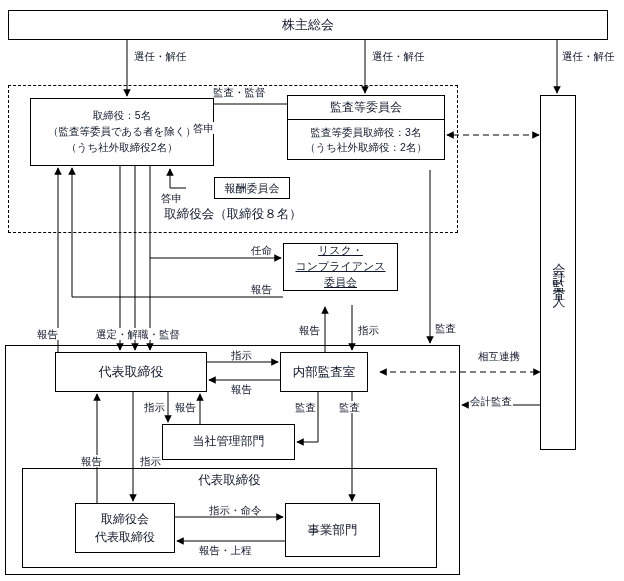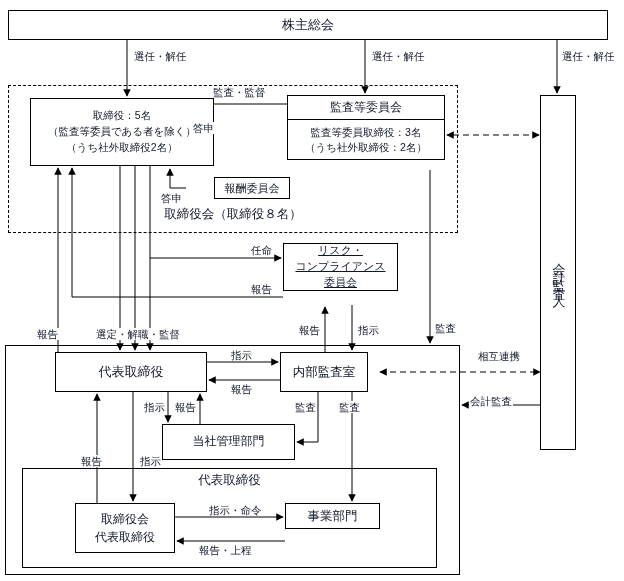--- a/index.html
+++ b/index.html
@@ -126,21 +126,21 @@
     <span>当社管理部門</span>
   </div>
 
   <span class="caption" style="left:22px;top:472px;width:415px;font-size:12.5px;">代表取締役</span>
 
   <div class="box prelines" style="left:75px;top:503px;width:100px;height:50px;font-size:12px;line-height:1.5;">
     <span class="prelines">取締役会
 代表取締役</span>
   </div>
 
-  <div class="box" style="left:285px;top:503px;width:95px;height:26px;font-size:12.5px;">
+  <div class="box" style="left:285px;top:503px;width:95px;height:54px;font-size:12.5px;">
     <span>事業部門</span>
   </div>
 
   <div class="box" style="left:540px;top:95px;width:36px;height:355px;font-size:13px;">
     <span class="vtext">会計監査人</span>
   </div>
 
   <span class="elabel" style="left:133px;top:50px;">選任・解任</span>
   <span class="elabel" style="left:371px;top:50px;">選任・解任</span>
   <span class="elabel" style="left:561px;top:50px;">選任・解任</span>

